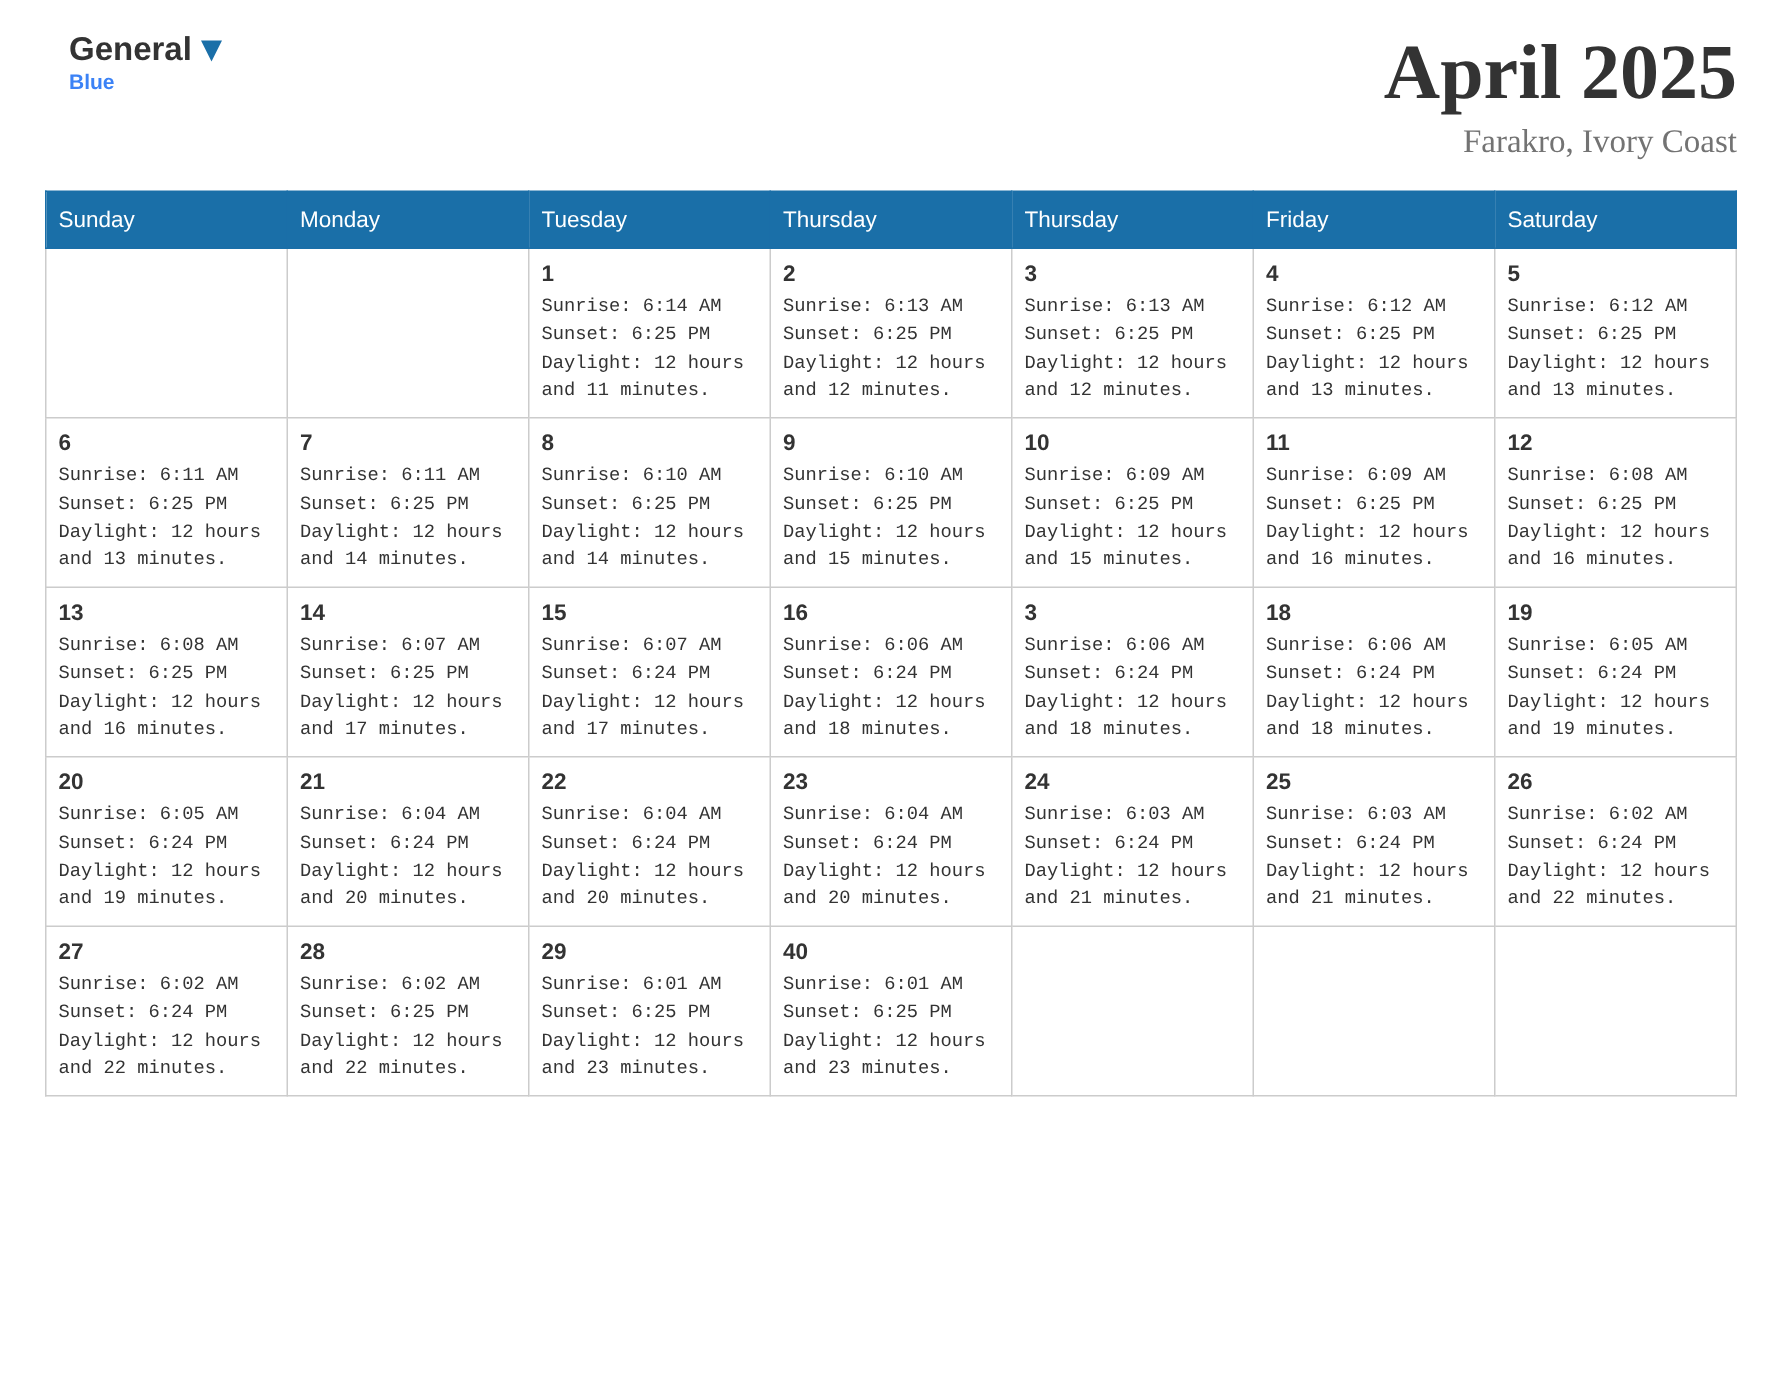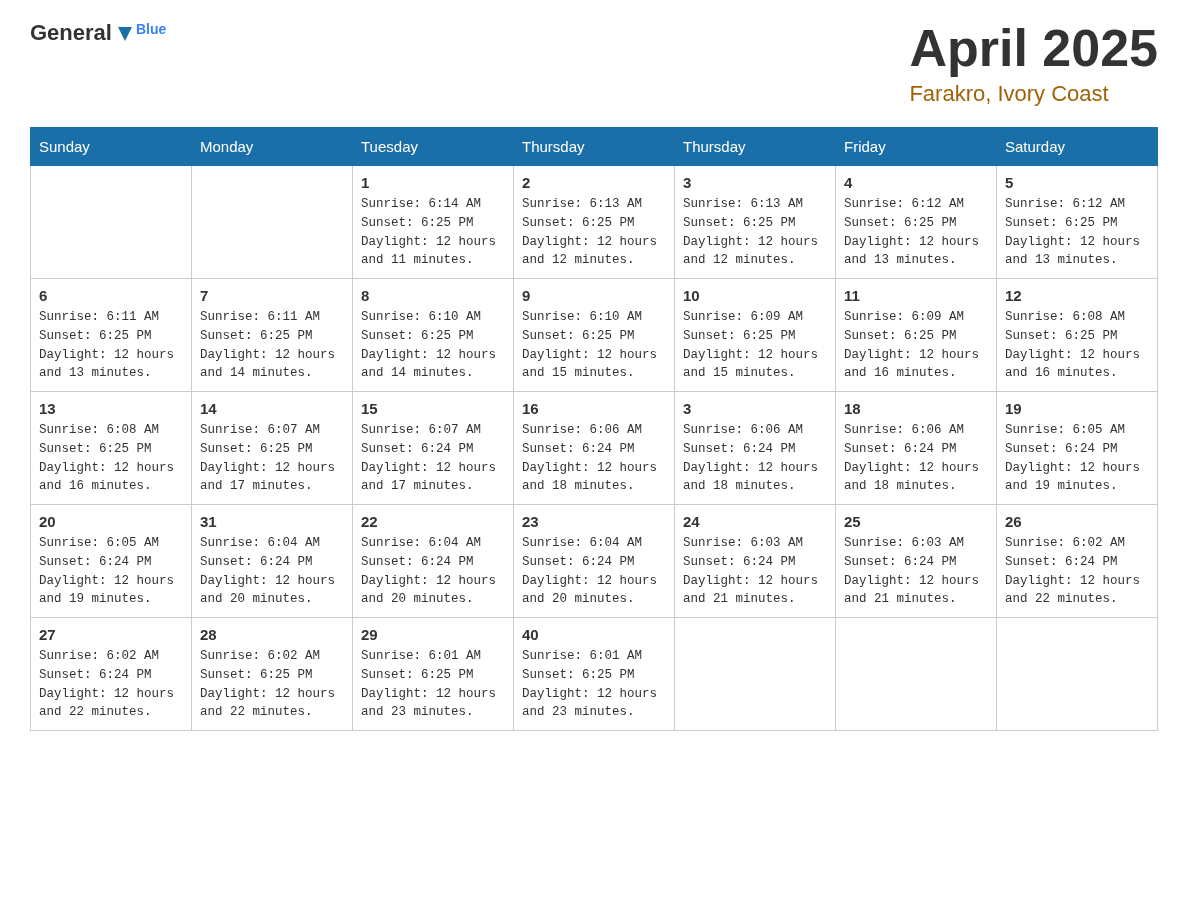--- a/index.html
+++ b/index.html
@@ -25,48 +25,51 @@
     }
 
     .logo-text {
       font-size: 22px;
       font-weight: bold;
       color: #333;
     }
 
     .logo-wrapper {
       display: flex;
-      flex-direction: row;
+      flex-direction: column;
+      margin-left: 16px;
     }
 
     .logo-top {
       display: flex;
       align-items: center;
     }
 
     .logo-blue-line {
       color: #3b82f6;
       font-size: 14px;
       font-weight: bold;
       margin-top: -4px;
     }
 
     .title-block {
+      text-align: right;
+      font-family: Liberation Serif, serif;
     }
 
     .main-title {
       font-size: 52px;
       font-weight: bold;
       color: #333;
       line-height: 1.1;
     }
 
     .subtitle {
       font-size: 22px;
-      color: #a16207;
+      color: #737373;
       margin-top: 4px;
     }
 
     .calendar {
       width: 100%;
       border-collapse: collapse;
       border: 1px solid #ccc;
       padding-left: 28px;
     }
 
@@ -229,21 +232,21 @@
           <div class="day-num">19</div>
           <div class="day-info">Sunrise: 6:05 AM<br>Sunset: 6:24 PM<br>Daylight: 12 hours<br>and 19 minutes.</div>
         </td>
       </tr>
       <tr>
         <td>
           <div class="day-num">20</div>
           <div class="day-info">Sunrise: 6:05 AM<br>Sunset: 6:24 PM<br>Daylight: 12 hours<br>and 19 minutes.</div>
         </td>
         <td>
-          <div class="day-num">31</div>
+          <div class="day-num">21</div>
           <div class="day-info">Sunrise: 6:04 AM<br>Sunset: 6:24 PM<br>Daylight: 12 hours<br>and 20 minutes.</div>
         </td>
         <td>
           <div class="day-num">22</div>
           <div class="day-info">Sunrise: 6:04 AM<br>Sunset: 6:24 PM<br>Daylight: 12 hours<br>and 20 minutes.</div>
         </td>
         <td>
           <div class="day-num">23</div>
           <div class="day-info">Sunrise: 6:04 AM<br>Sunset: 6:24 PM<br>Daylight: 12 hours<br>and 20 minutes.</div>
         </td>

